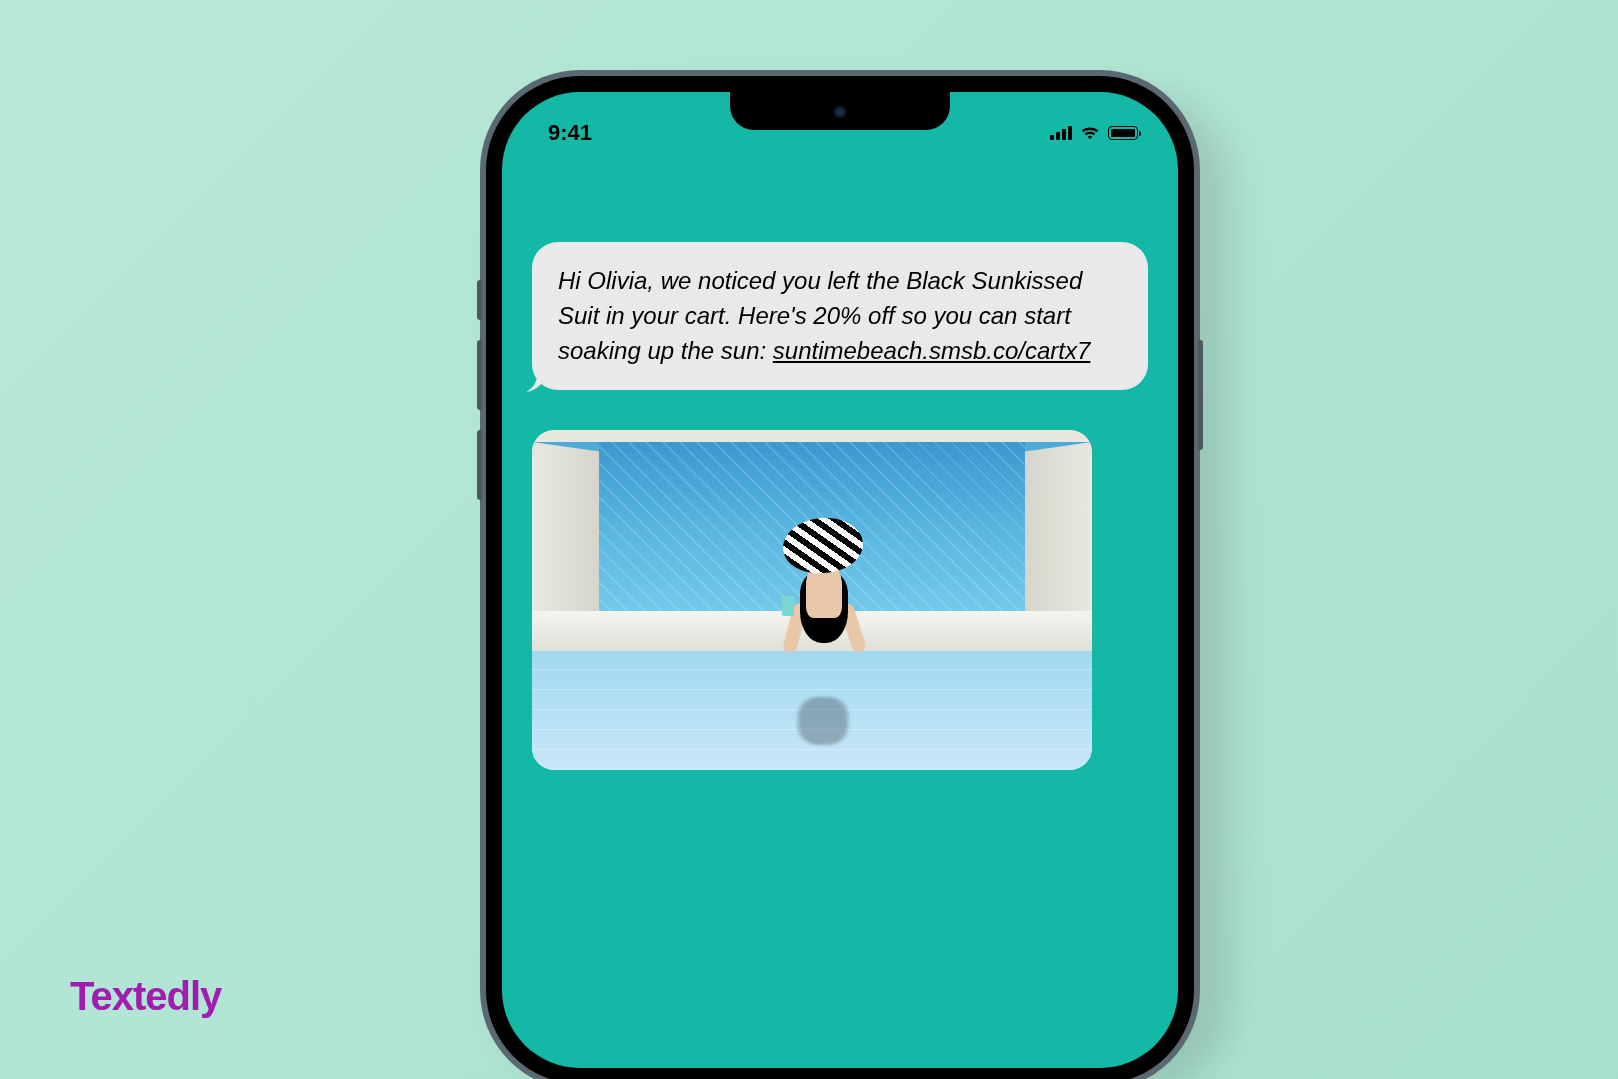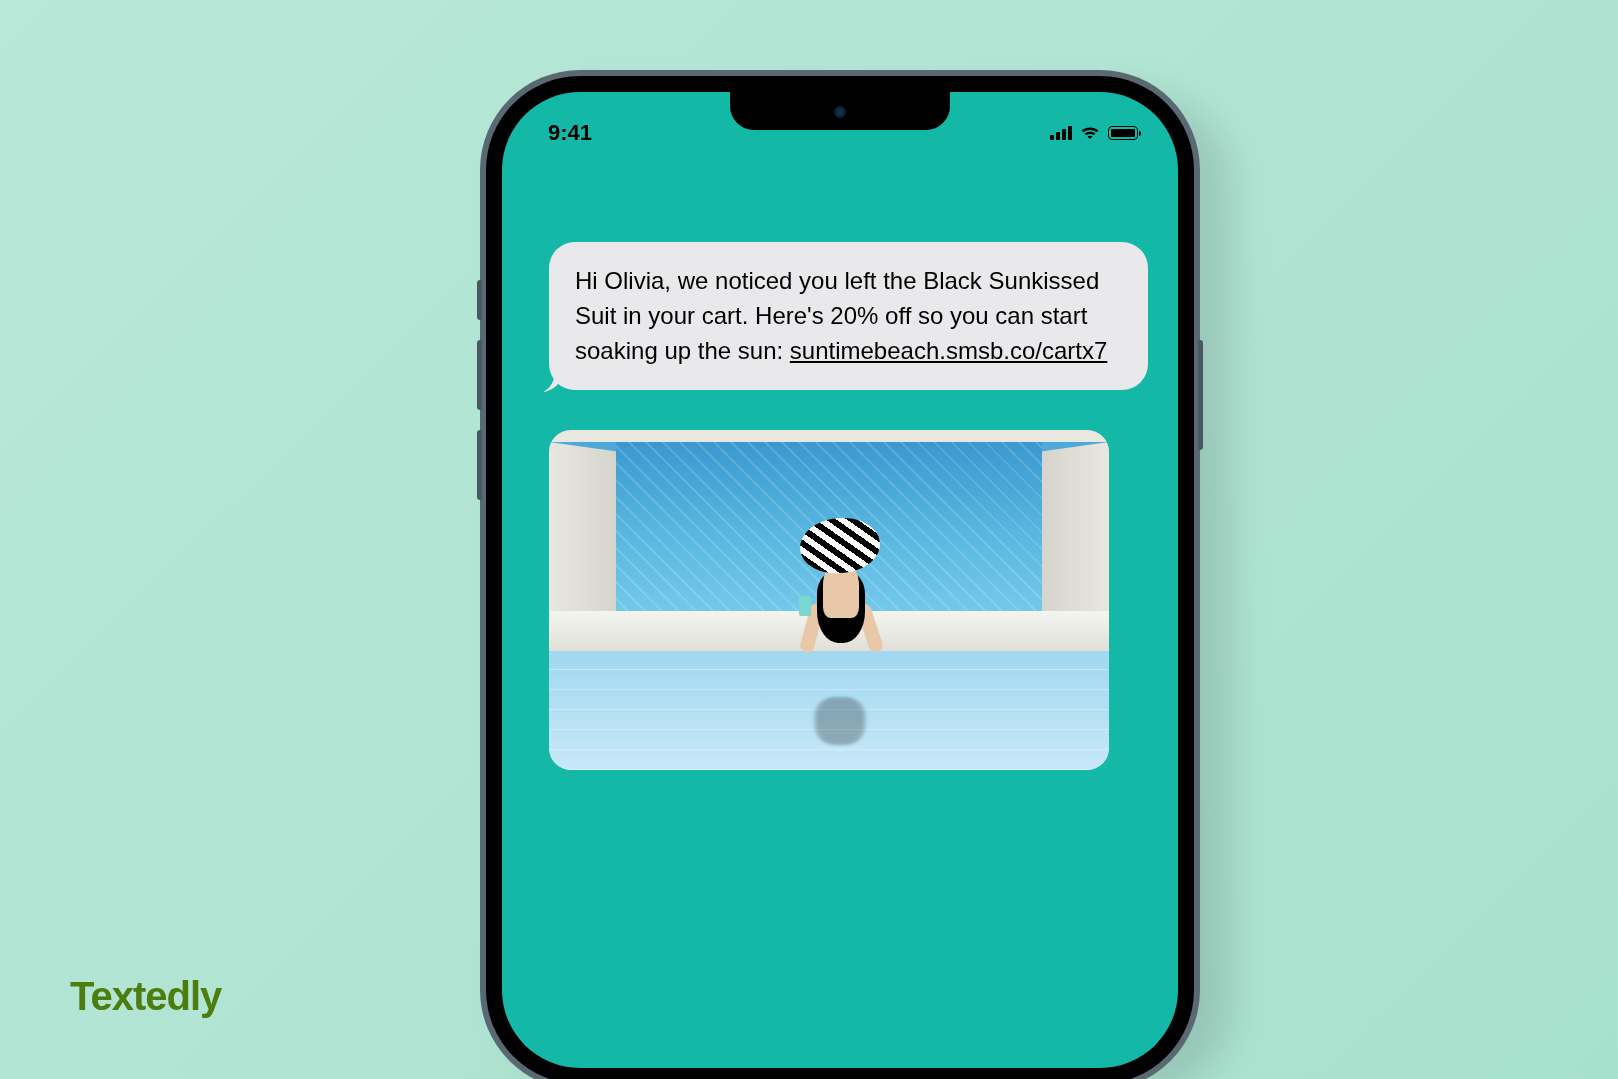--- a/index.html
+++ b/index.html
@@ -10,21 +10,21 @@
       font-family: -apple-system, BlinkMacSystemFont, "Segoe UI", Helvetica, Arial, sans-serif;
       position: relative;
       overflow: hidden;
     }
     .brand {
       position: absolute;
       bottom: 60px;
       left: 70px;
       font-size: 40px;
       font-weight: 800;
-      color: #4d7c0f;
+      color: #a21caf;
       letter-spacing: -1px;
     }
     .phone-shadow {
       position: absolute;
       top: 95px;
       left: 510px;
       width: 720px;
       height: 1000px;
       background: rgba(0,0,0,0.12);
       border-radius: 90px;
@@ -129,21 +129,22 @@
       background: #000;
       border-radius: 0 2px 2px 0;
     }
     .battery-fill {
       width: 100%;
       height: 100%;
       background: #000;
       border-radius: 1px;
     }
     .messages {
-      padding: 90px 30px 0 47px;
+      padding: 90px 30px 0 30px;
+      font-style: italic;
     }
     .bubble-wrap {
       position: relative;
       margin-bottom: 40px;
     }
     .bubble {
       background: #e9e9eb;
       border-radius: 26px;
       padding: 22px 26px;
       font-size: 24px;

